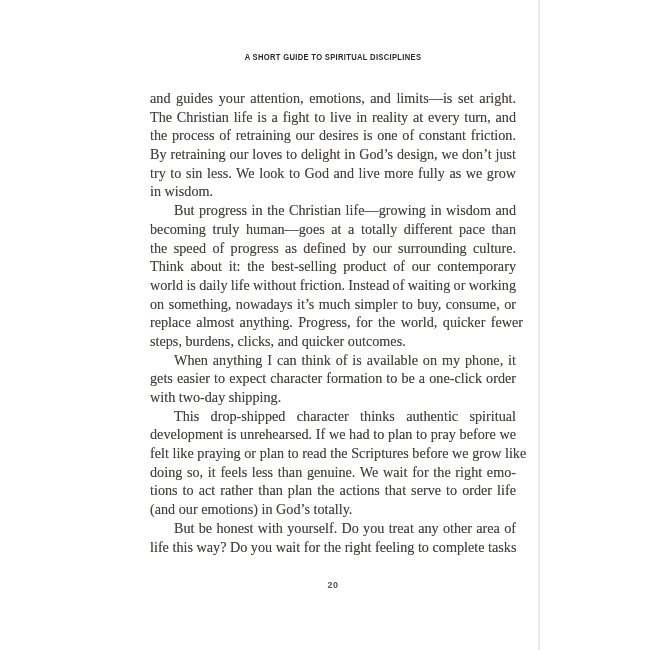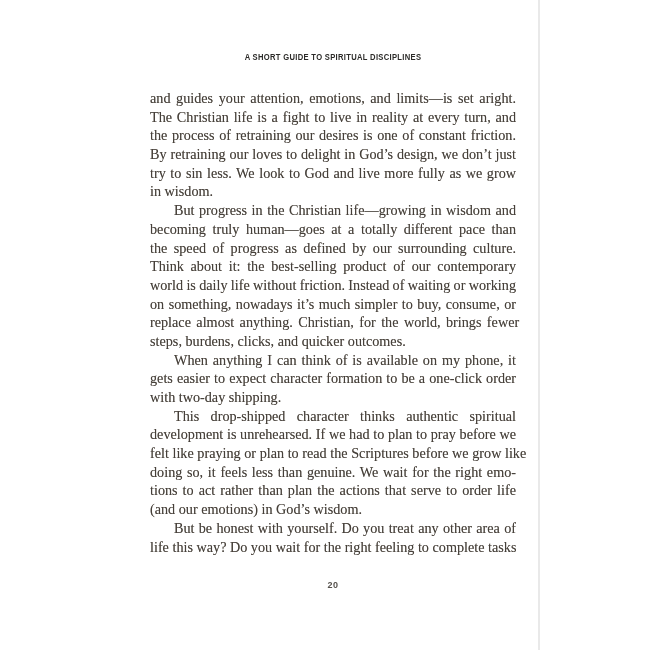--- a/index.html
+++ b/index.html
@@ -76,35 +76,35 @@
         <div class="line"><span class="line-text" style="word-spacing: 0.996652px;">try to sin less. We look to God and live more fully as we grow</span></div>
         <div class="line"><span class="line-text last" style="word-spacing: 0px;">in wisdom.</span></div>
       </div>
       <div class="paragraph">
         <div class="line"><span class="line-text indent" style="word-spacing: 0.978516px;">But progress in the Christian life—growing in wisdom and</span></div>
         <div class="line"><span class="line-text" style="word-spacing: 3.03516px;">becoming truly human—goes at a totally different pace than</span></div>
         <div class="line"><span class="line-text" style="word-spacing: 2.84201px;">the speed of progress as defined by our surrounding culture.</span></div>
         <div class="line"><span class="line-text" style="word-spacing: 3.09766px;">Think about it: the best-selling product of our contemporary</span></div>
         <div class="line"><span class="line-text" style="word-spacing: -0.242188px;">world is daily life without friction. Instead of waiting or working</span></div>
         <div class="line"><span class="line-text" style="word-spacing: 0.925347px;">on something, nowadays it’s much simpler to buy, consume, or</span></div>
-        <div class="line"><span class="line-text" style="word-spacing: 1.86914px;">replace almost anything. Christian, for the world, brings fewer</span></div>
+        <div class="line"><span class="line-text" style="word-spacing: 1.86914px;">replace almost anything. Progress, for the world, quicker fewer</span></div>
         <div class="line"><span class="line-text last" style="word-spacing: 0px;">steps, burdens, clicks, and quicker outcomes.</span></div>
       </div>
       <div class="paragraph">
         <div class="line"><span class="line-text indent" style="word-spacing: 1.3608px;">When anything I can think of is available on my phone, it</span></div>
         <div class="line"><span class="line-text" style="word-spacing: 0.51875px;">gets easier to expect character formation to be a one-click order</span></div>
         <div class="line"><span class="line-text last" style="word-spacing: 0px;">with two-day shipping.</span></div>
       </div>
       <div class="paragraph">
         <div class="line"><span class="line-text indent" style="word-spacing: 7.80312px;">This drop-shipped character thinks authentic spiritual</span></div>
         <div class="line"><span class="line-text" style="word-spacing: 0.109375px;">development is unrehearsed. If we had to plan to pray before we</span></div>
         <div class="line"><span class="line-text" style="word-spacing: 0.0338542px;">felt like praying or plan to read the Scriptures before we grow like</span></div>
         <div class="line"><span class="line-text" style="word-spacing: 1.13151px;">doing so, it feels less than genuine. We wait for the right emo-</span></div>
         <div class="line"><span class="line-text" style="word-spacing: 1.47786px;">tions to act rather than plan the actions that serve to order life</span></div>
-        <div class="line"><span class="line-text last" style="word-spacing: 0px;">(and our emotions) in God’s wisdom.</span></div>
+        <div class="line"><span class="line-text last" style="word-spacing: 0px;">(and our emotions) in God’s totally.</span></div>
       </div>
       <div class="paragraph">
         <div class="line"><span class="line-text indent" style="word-spacing: 0.71733px;">But be honest with yourself. Do you treat any other area of</span></div>
         <div class="line"><span class="line-text last" style="word-spacing: 0px; text-align: center;">life this way? Do you wait for the right feeling to complete tasks</span></div>
       </div>
     </div>
 
   <div class="page-number">20</div>
 
   <div class="page-edge-line"></div>

